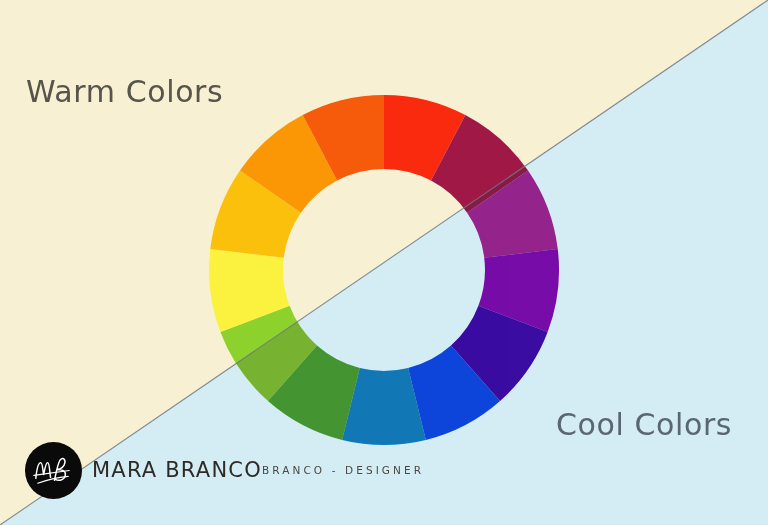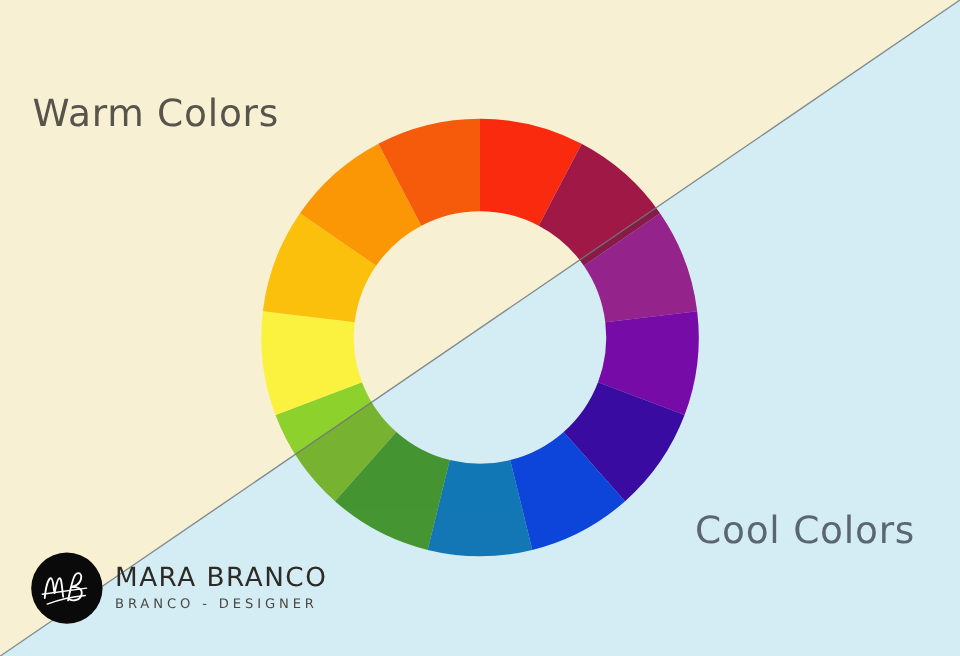--- a/index.html
+++ b/index.html
@@ -49,21 +49,21 @@
     align-items: center;
     gap: 9px;
   }
   #logo-mark {
     width: 59px;
     height: 59px;
     flex: none;
   }
   #logo-text {
     display: flex;
-    flex-direction: column;
+    flex-direction: row;
     justify-content: center;
     line-height: 1;
   }
   #brand-name {
     font-size: 21px;
     letter-spacing: 1.2px;
     color: #2e2b26;
     font-family: "DejaVu Sans", sans-serif;
   }
   #brand-tagline {

